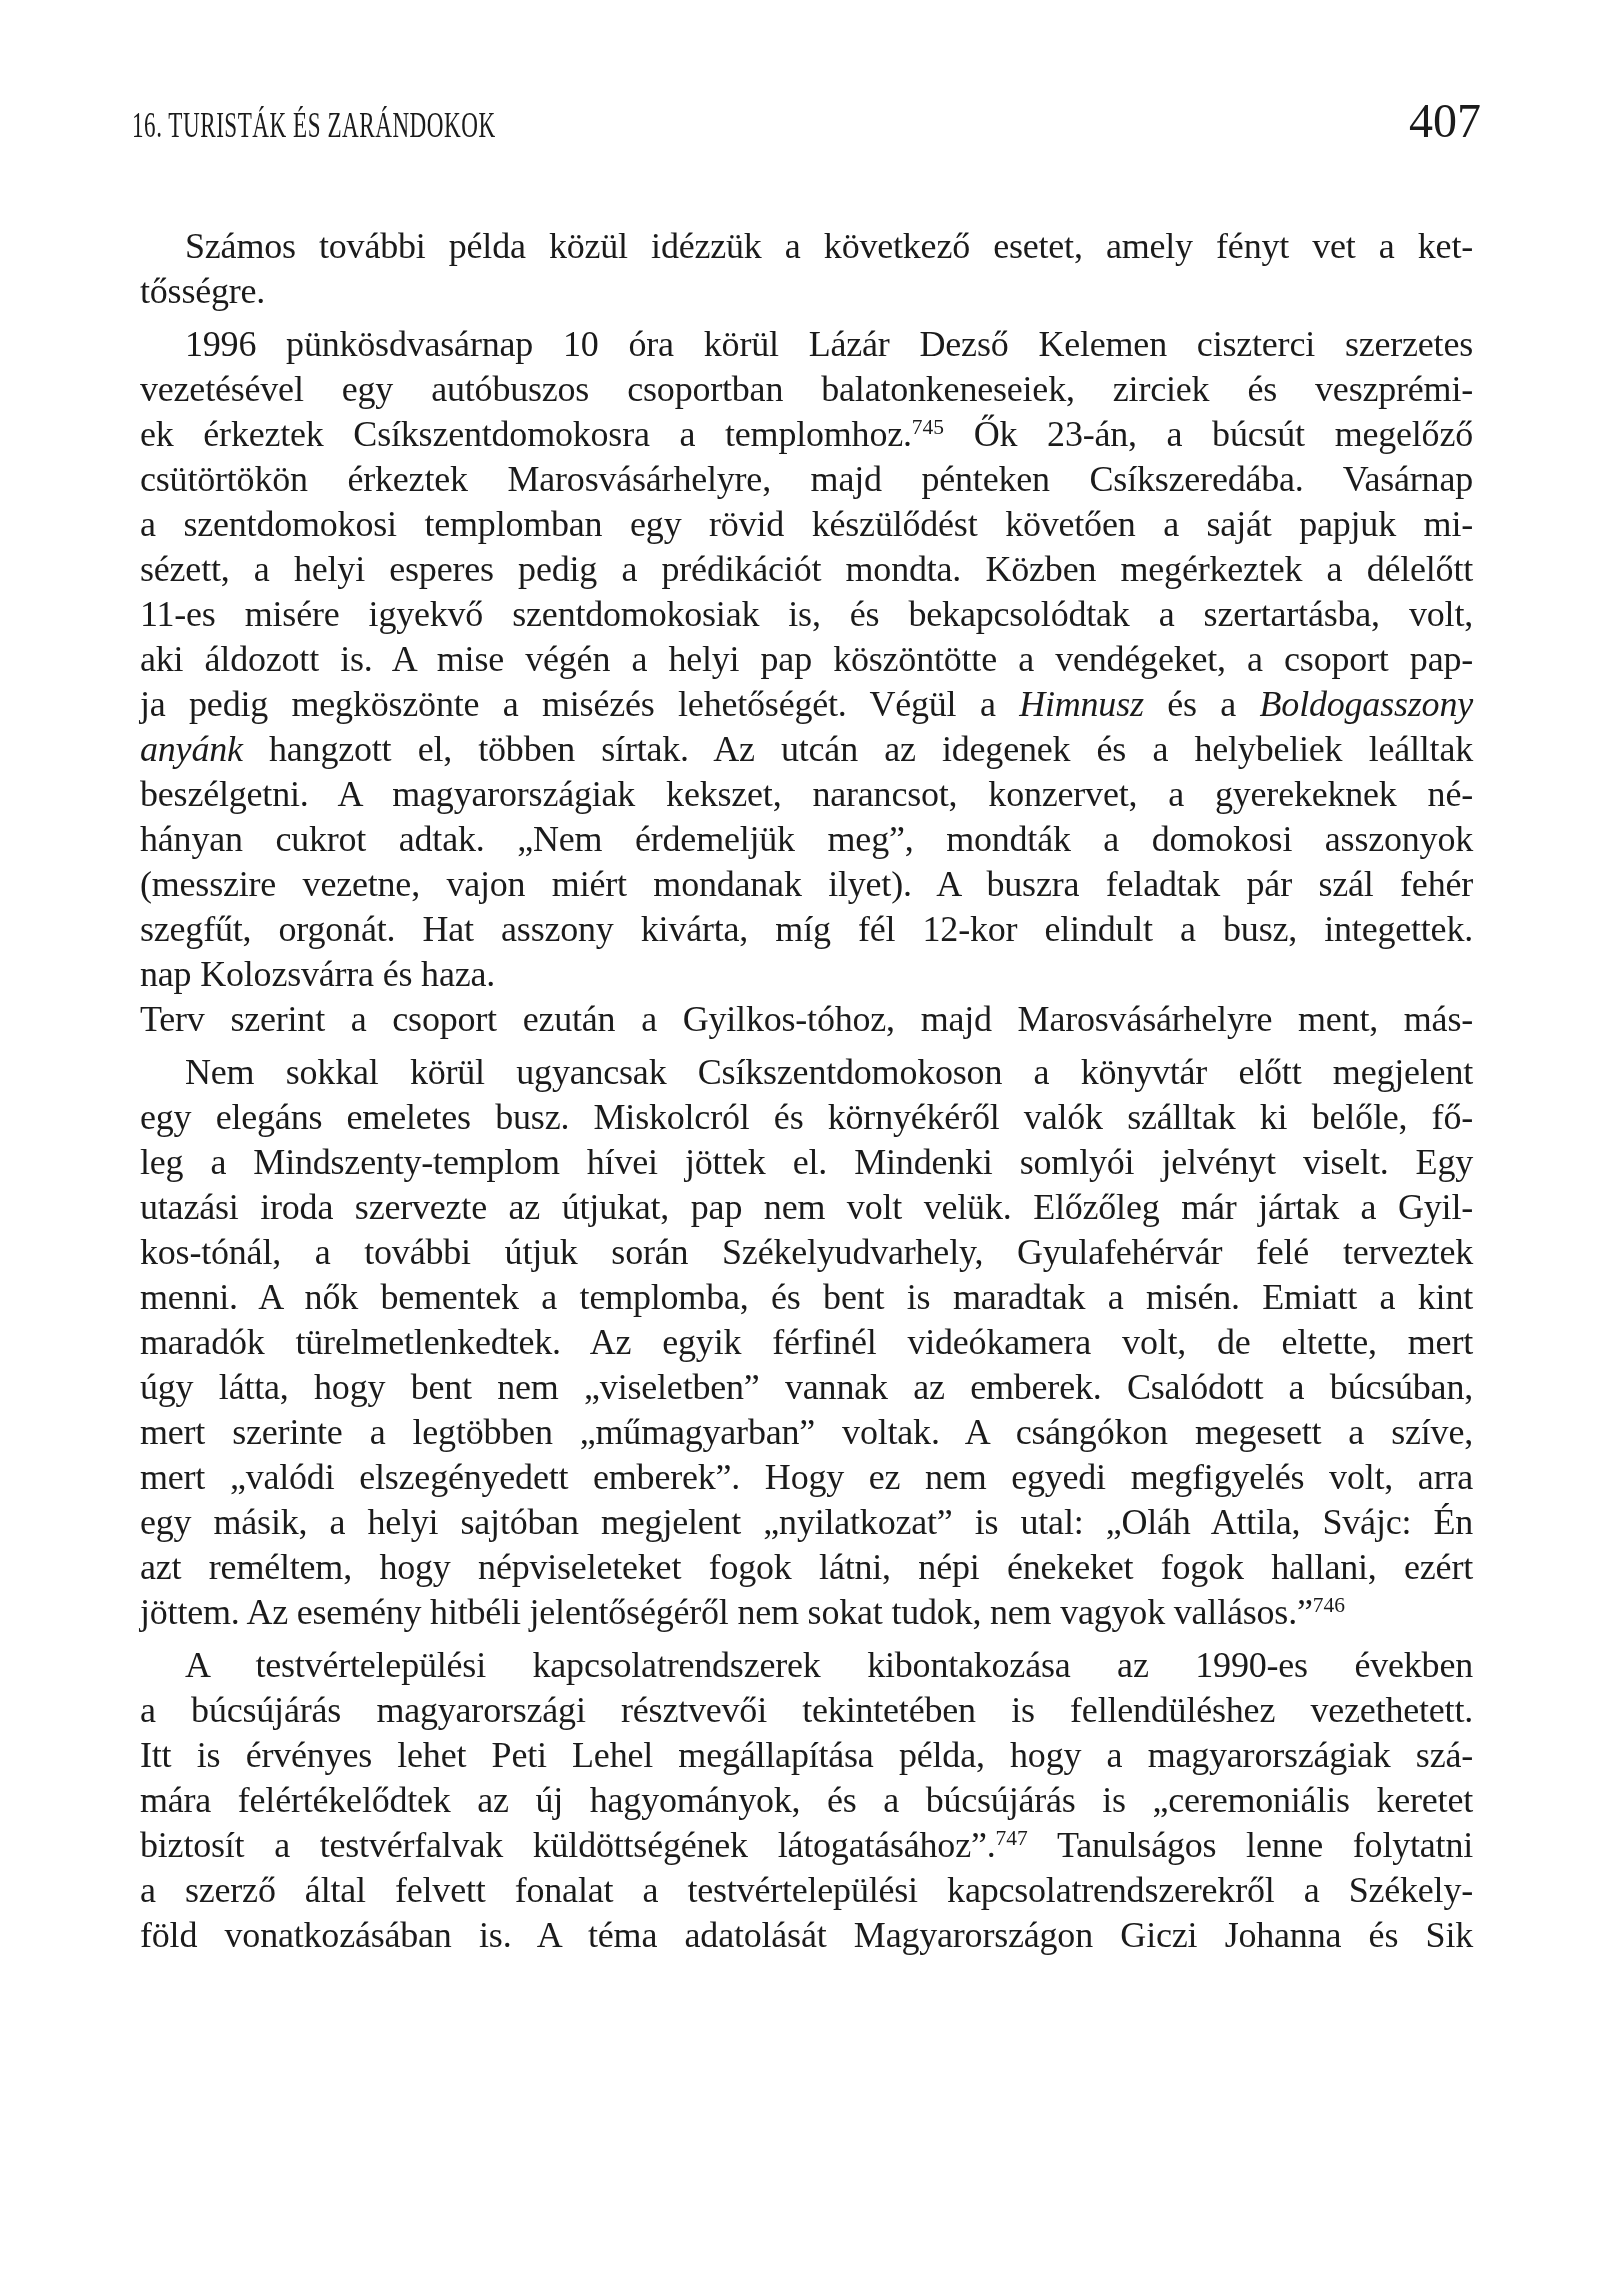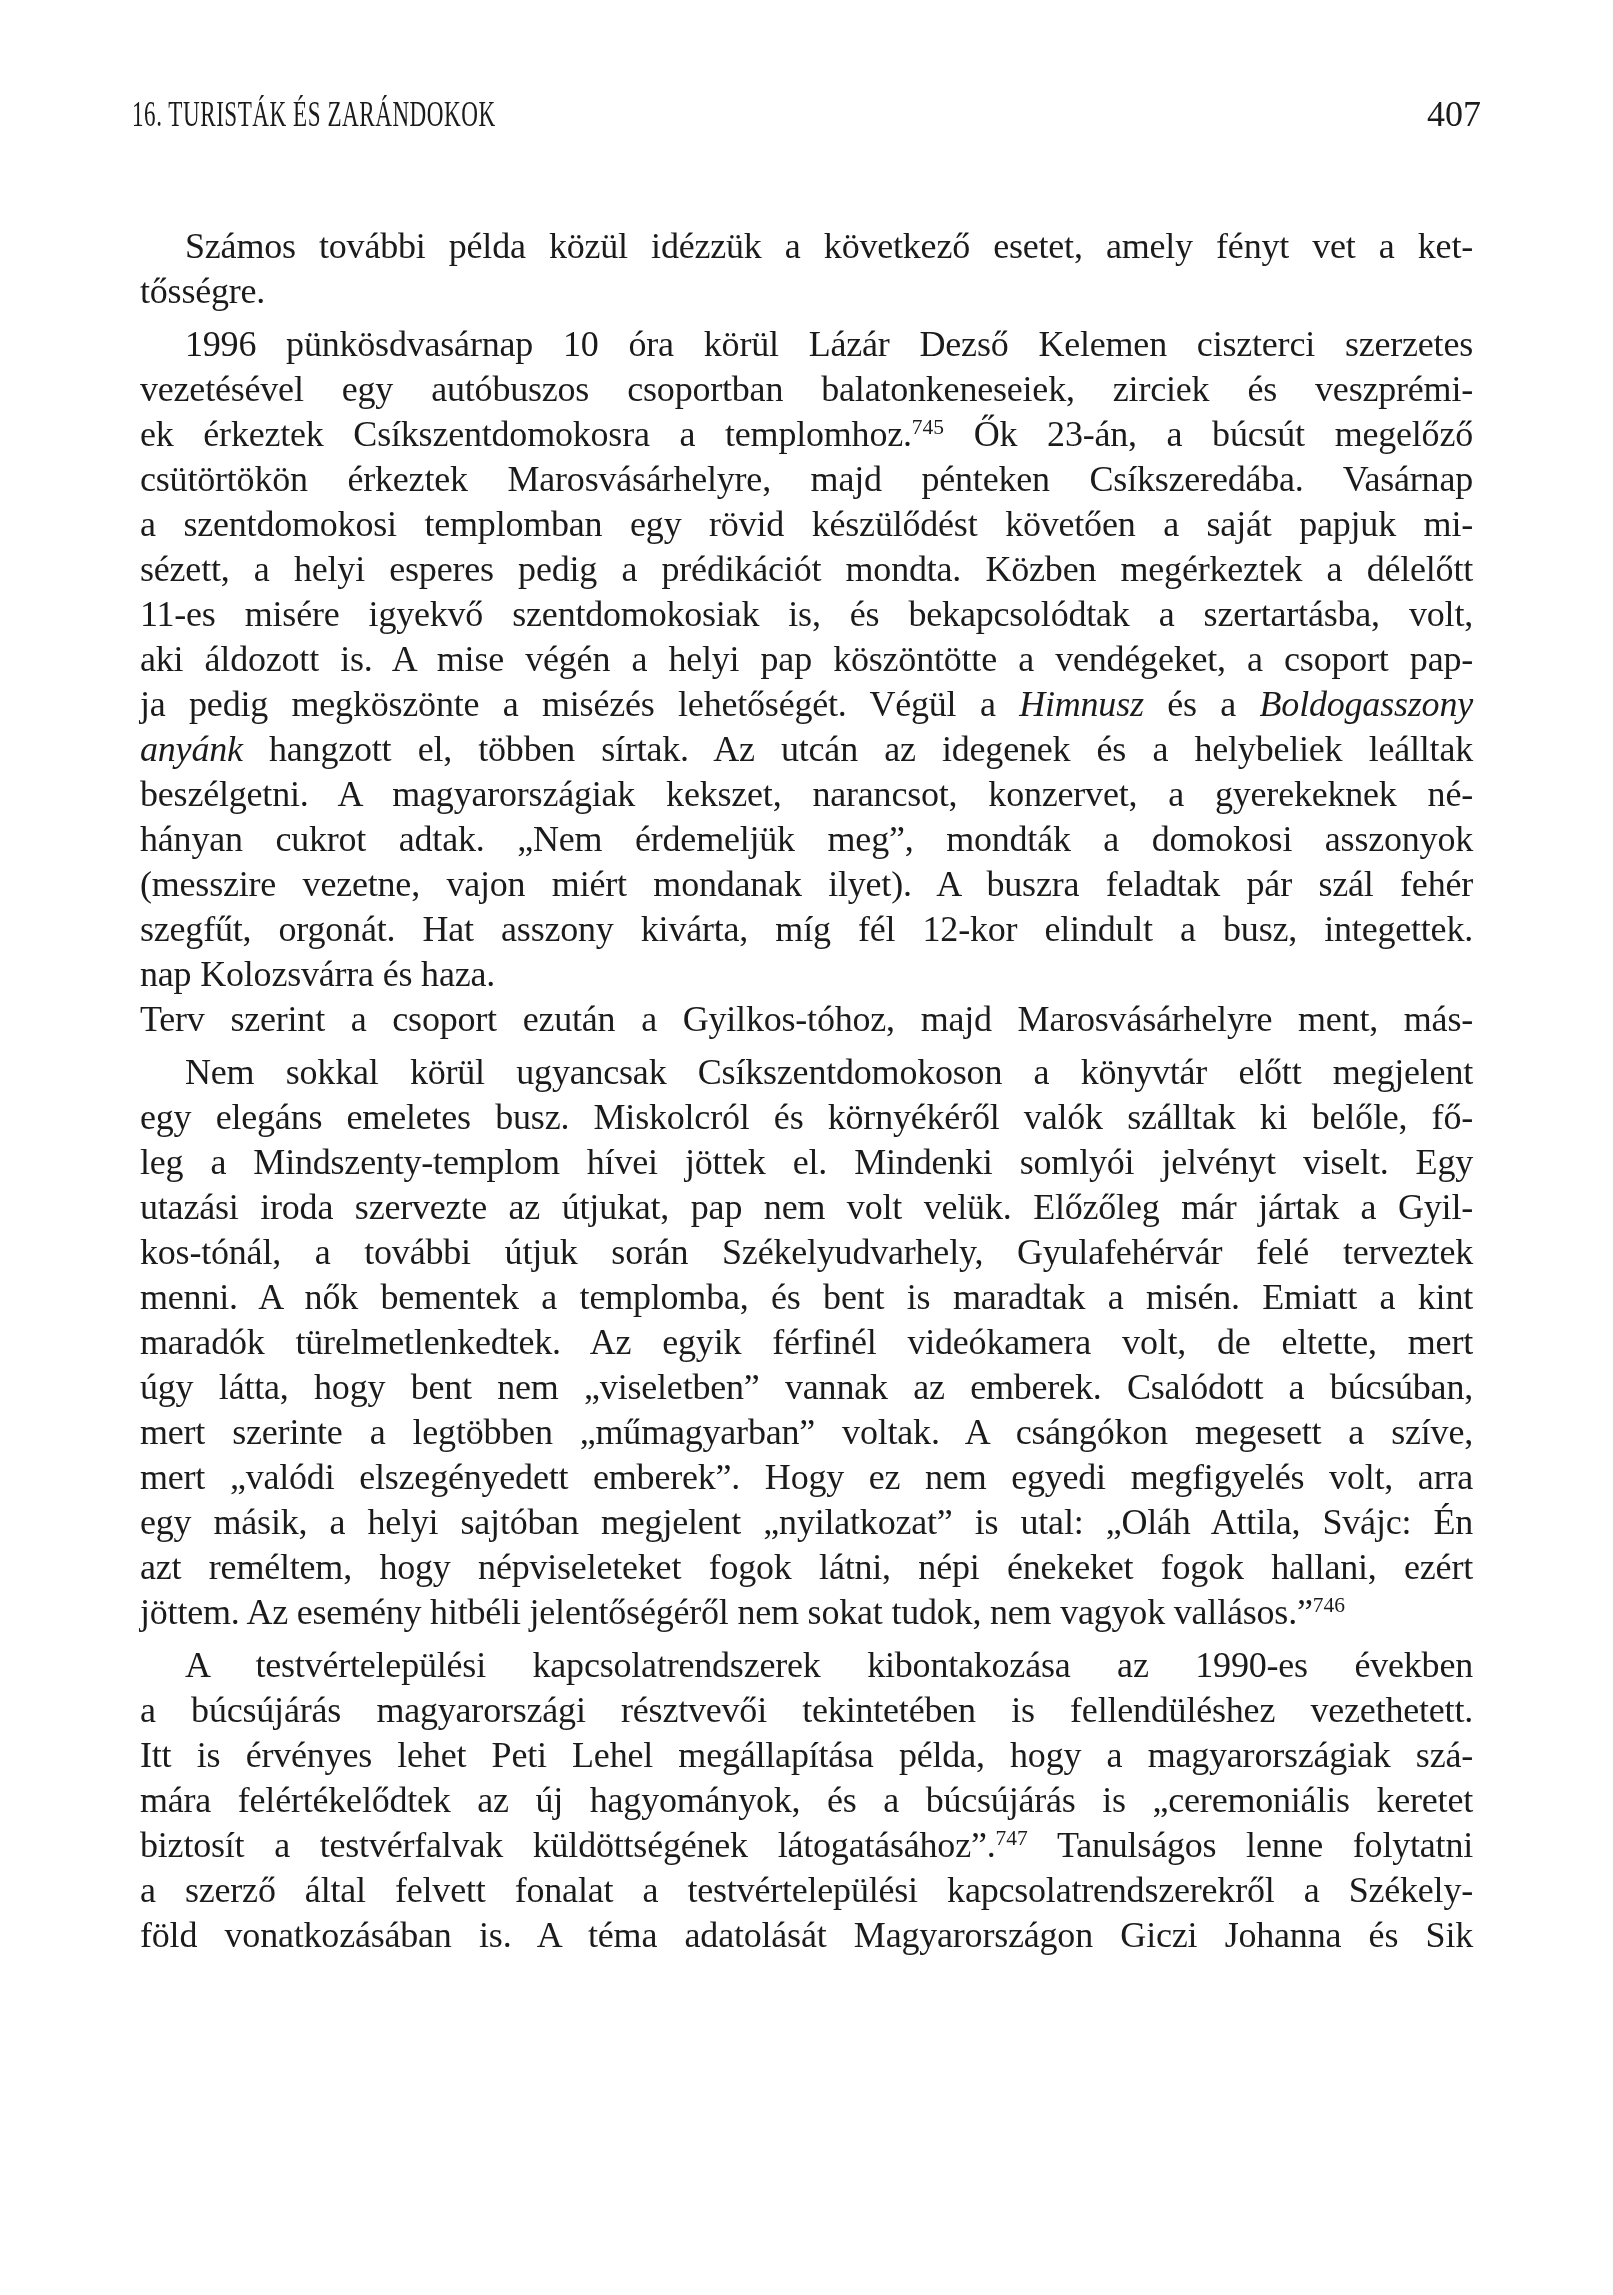--- a/index.html
+++ b/index.html
@@ -28,21 +28,21 @@
   .head-title {
     display: inline-block;
     font-size: 35px;
     letter-spacing: 0.8px;
     white-space: nowrap;
     transform: scaleX(0.66);
     transform-origin: left bottom;
     font-weight: 400;
   }
   .page-num {
-    font-size: 36px;
+    font-size: 48px;
     font-weight: 400;
   }
   
   .body-text {
     margin-top: 91px;
     font-size: 36px;
     line-height: 45px;
     letter-spacing: -0.2px;
   }
   .para { margin: 8px; }

